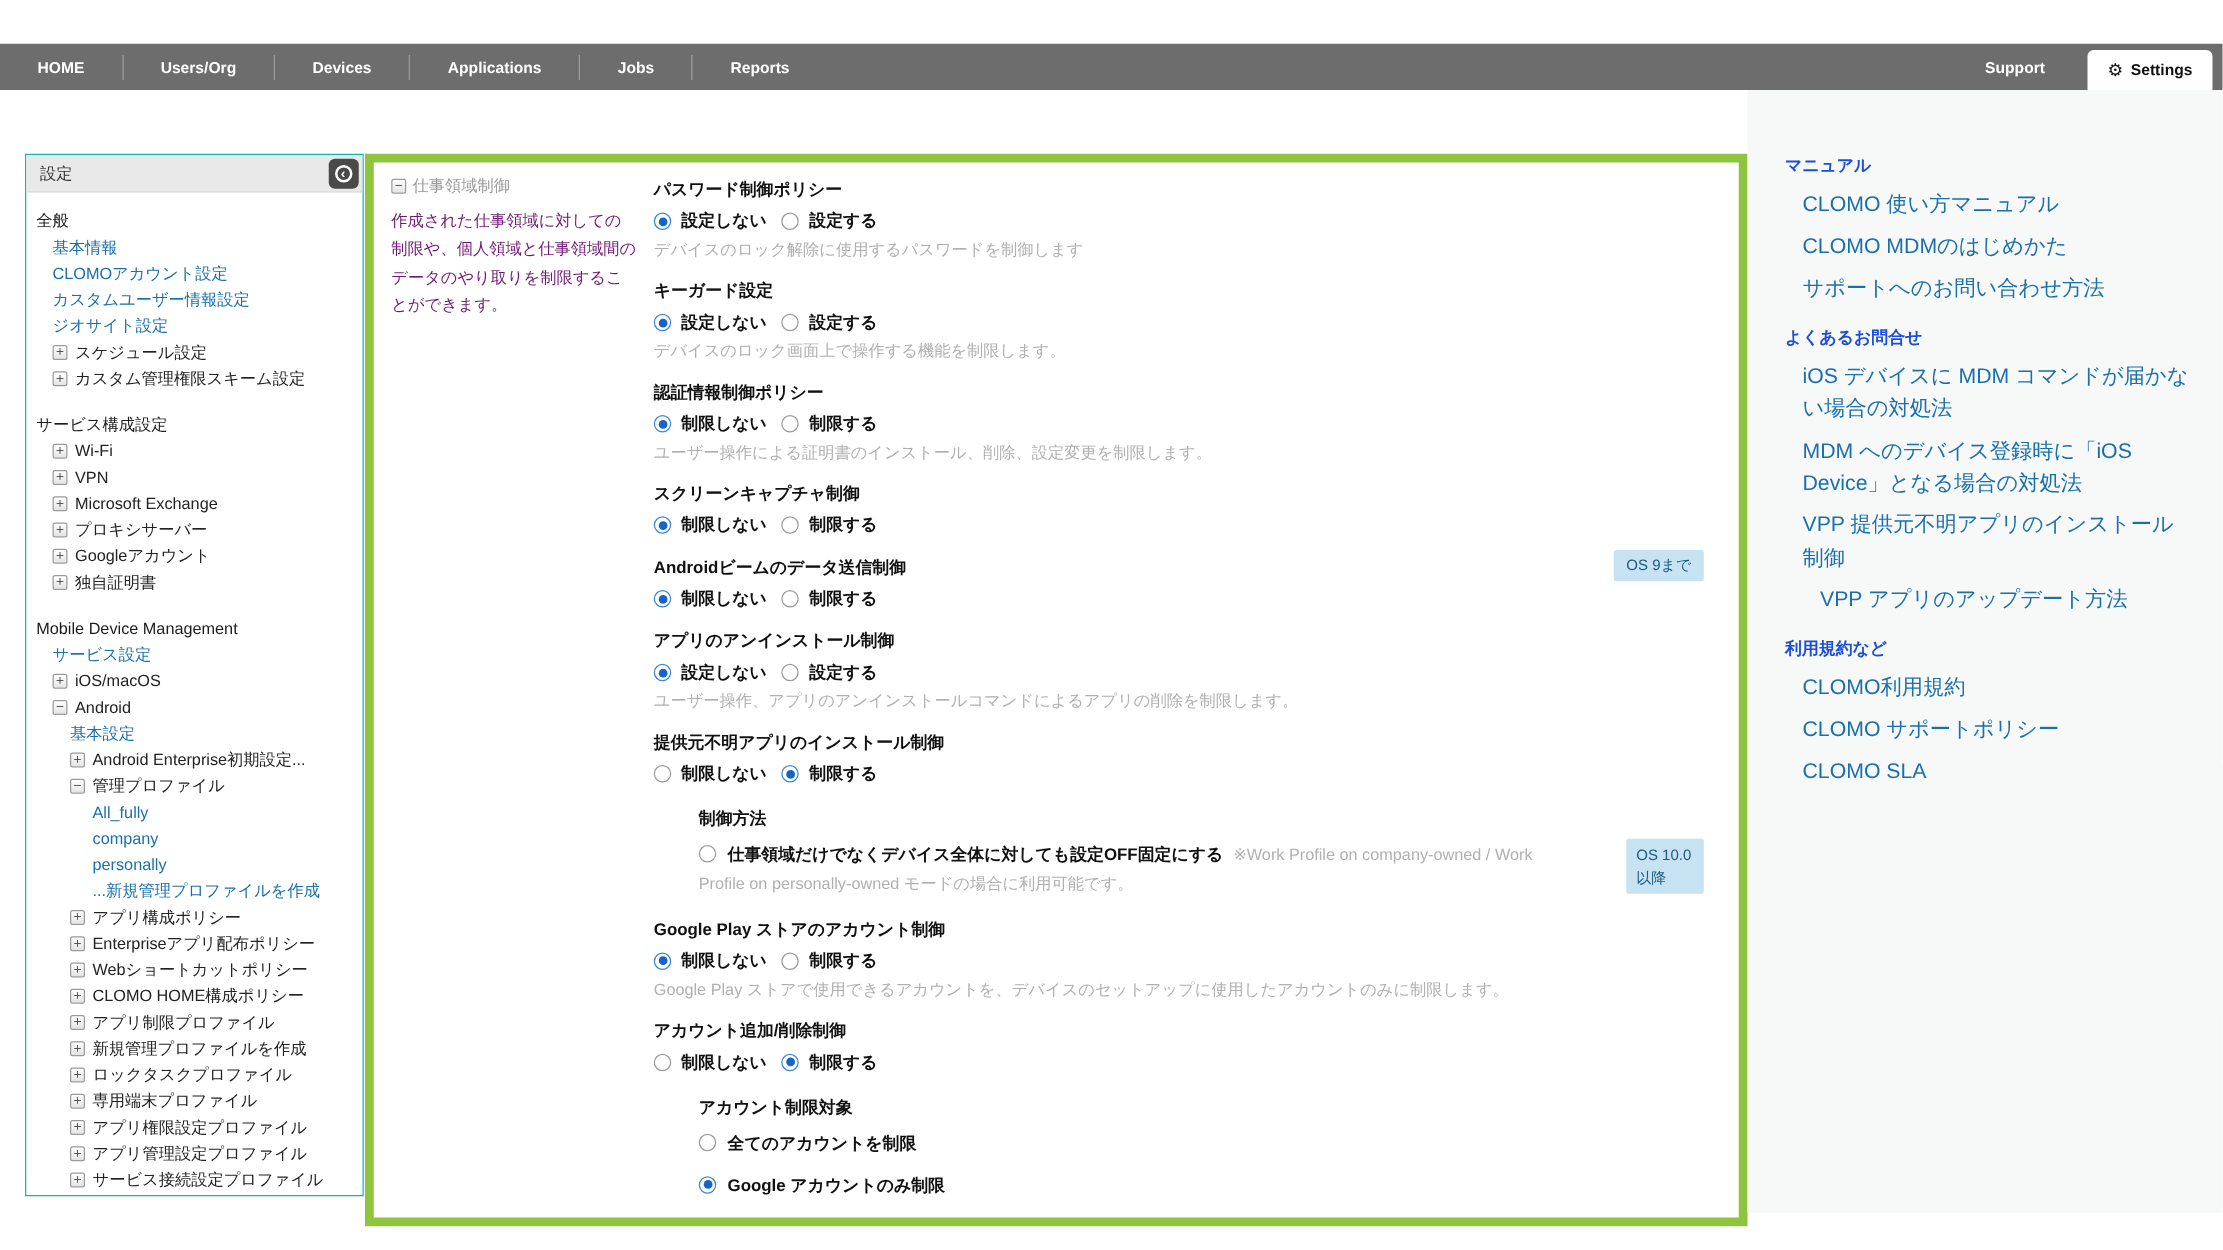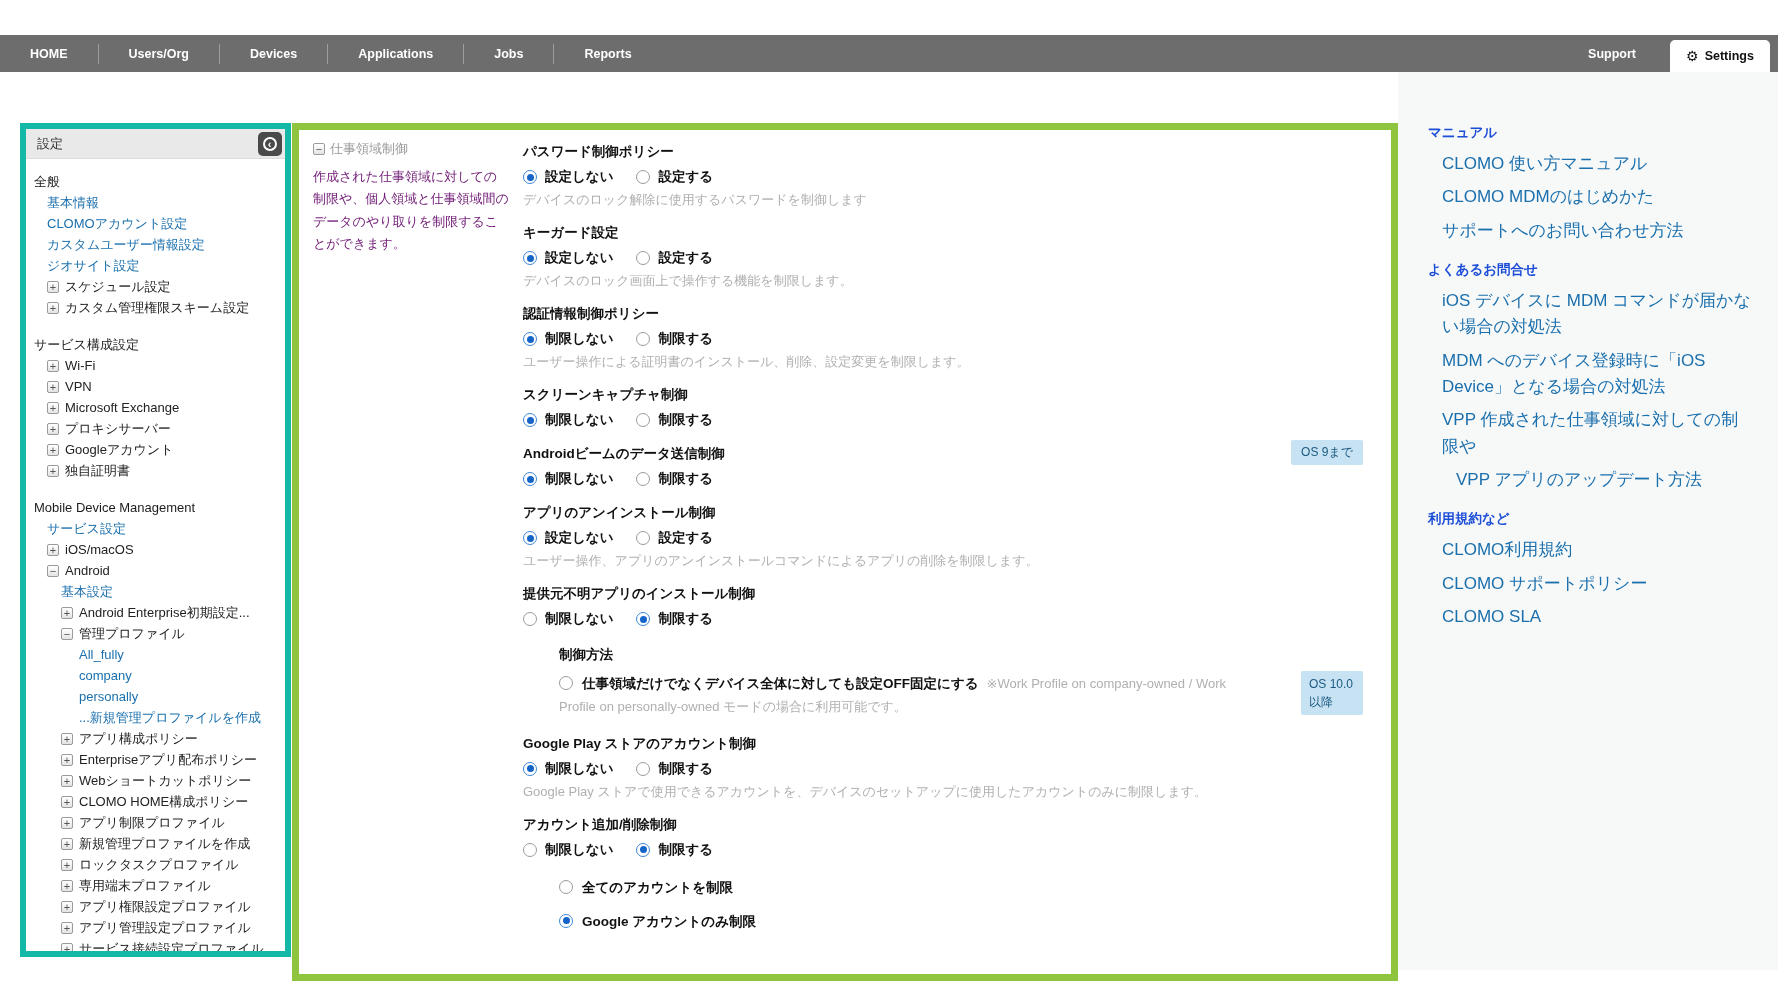--- a/index.html
+++ b/index.html
@@ -18,21 +18,21 @@
   .nav-sep{ width:1px; height:20px; background:#9d9d9d; }
   .nav-right{ margin-left:auto; display:flex; align-items:flex-end; }
   .nav-support{ color:#fff; font-size:12.5px; font-weight:bold; padding:0 34px;
     align-self:center; cursor:pointer; }
   .settings-tab{ background:#fff; border-radius:5px 5px 0 0; height:32px; width:100px;
     margin-right:8px; display:flex; align-items:center; justify-content:center; gap:6px;
     font-size:12.5px; font-weight:bold; color:#111; cursor:pointer; }
   .gear{ font-size:14px; line-height:1; color:#111; }
   
   .sidebar{ position:absolute; left:20px; top:123px; width:271px; height:834px;
-    background:#fff; border:6px solid #14b8a6; overflow:hidden; }
+    background:#fff; border:1px solid #14b8a6; overflow:hidden; }
   .sb-header{ position:relative; height:30px; background:#e9e9e9; border-bottom:1px solid #dcdcdc;
     display:flex; align-items:center; padding-left:11px; font-size:13px; color:#333; }
   .collapse-btn{ position:absolute; right:3px; top:3px; width:24px; height:24px;
     background:#4a4a4a; border-radius:5px; display:flex; align-items:center; justify-content:center;
     cursor:pointer; }
   .collapse-btn .cir{ width:14px; height:14px; border:2px solid #fff; border-radius:50%;
     color:#fff; font-size:11px; font-weight:bold; line-height:10px; display:flex;
     align-items:center; justify-content:center; padding-right:1px; }
   .tree{ padding-top:12px; }
   .trow{ display:flex; align-items:center; height:21px; font-size:13px; color:#222;
@@ -48,21 +48,21 @@
   .greenbox{ position:absolute; left:292px; top:123px; width:1106px; height:858px;
     border:7px solid var(--accent-green); background:#fff; overflow:hidden;
     padding:10px 14px 0 14px; display:flex; }
   .left-col{ width:196px; flex:none; margin-right:14px; }
   .sec-title-row{ display:flex; align-items:center; color:#999; font-size:13px; margin-bottom:8px; }
   .sec-title-row .tx{ margin-right:5px; }
   .sec-desc{ font-size:13px; color:#701a75; line-height:1.72; }
   .right-col{ flex:1; padding-top:3px; padding-right:14px; }
   .group{ position:relative; margin-bottom:16px; }
   .g-title{ font-size:13.5px; font-weight:bold; color:#111; line-height:17px; margin-bottom:8px; }
-  .opt-row{ display:flex; gap:23px; align-items:center; margin-bottom:4px;text-align:right; }
+  .opt-row{ display:flex; gap:12px; align-items:center; margin-bottom:4px;text-align:right; }
   .opt{ display:flex; align-items:center; gap:8px; cursor:pointer; }
   .opt-label{ font-size:13.5px; font-weight:bold; color:#111; }
   .rdo{ position:relative; flex:none; display:inline-block; width:14px; height:14px;
     border:1.5px solid #9b9b9b; border-radius:50%; background:#fff; vertical-align:middle; }
   .rdo.sel{ border-color:#3c86d8; }
   .rdo.sel::after{ content:""; position:absolute; left:2.5px; top:2.5px; width:7px; height:7px;
     border-radius:50%; background:#1565c8; }
   .g-desc{ font-size:13px; color:var(--desc-gray); line-height:17px; margin-top:5px; }
   .sub{ margin-top:18px; padding-left:36px; }
   .sub .g-title{ font-weight:bold; margin-bottom:10px; }
@@ -384,40 +384,41 @@
           <label class="opt">
             <span class="rdo"></span>
             <span class="opt-label">制限しない</span>
           </label>
           <label class="opt">
             <span class="rdo sel"></span>
             <span class="opt-label">制限する</span>
           </label>
         </div>
         <div class="sub">
+          <div class="g-title">アカウント制限対象</div>
           <label class="v-opt"><span class="rdo"></span><span class="opt-label">全てのアカウントを制限</span></label>
           <label class="v-opt"><span class="rdo sel"></span><span class="opt-label">Google アカウントのみ制限</span></label>
         </div>
       </div>
     </div>
 </div>
 
 <div class="help">
   <div id="help-sections">
       <div class="h-sec">
         <div class="h-title">マニュアル</div>
         <div class="h-link">CLOMO 使い方マニュアル</div>
         <div class="h-link">CLOMO MDMのはじめかた</div>
         <div class="h-link">サポートへのお問い合わせ方法</div>
       </div>
       <div class="h-sec">
         <div class="h-title">よくあるお問合せ</div>
         <div class="h-link">iOS デバイスに MDM コマンドが届かない場合の対処法</div>
         <div class="h-link">MDM へのデバイス登録時に「iOS Device」となる場合の対処法</div>
-        <div class="h-link">VPP 作成された仕事領域に対しての制限や</div>
+        <div class="h-link">VPP 提供元不明アプリのインストール制御</div>
         <div class="h-link h-ind">VPP アプリのアップデート方法</div>
       </div>
       <div class="h-sec">
         <div class="h-title">利用規約など</div>
         <div class="h-link">CLOMO利用規約</div>
         <div class="h-link">CLOMO サポートポリシー</div>
         <div class="h-link">CLOMO SLA</div>
       </div>
     </div>
 </div>

